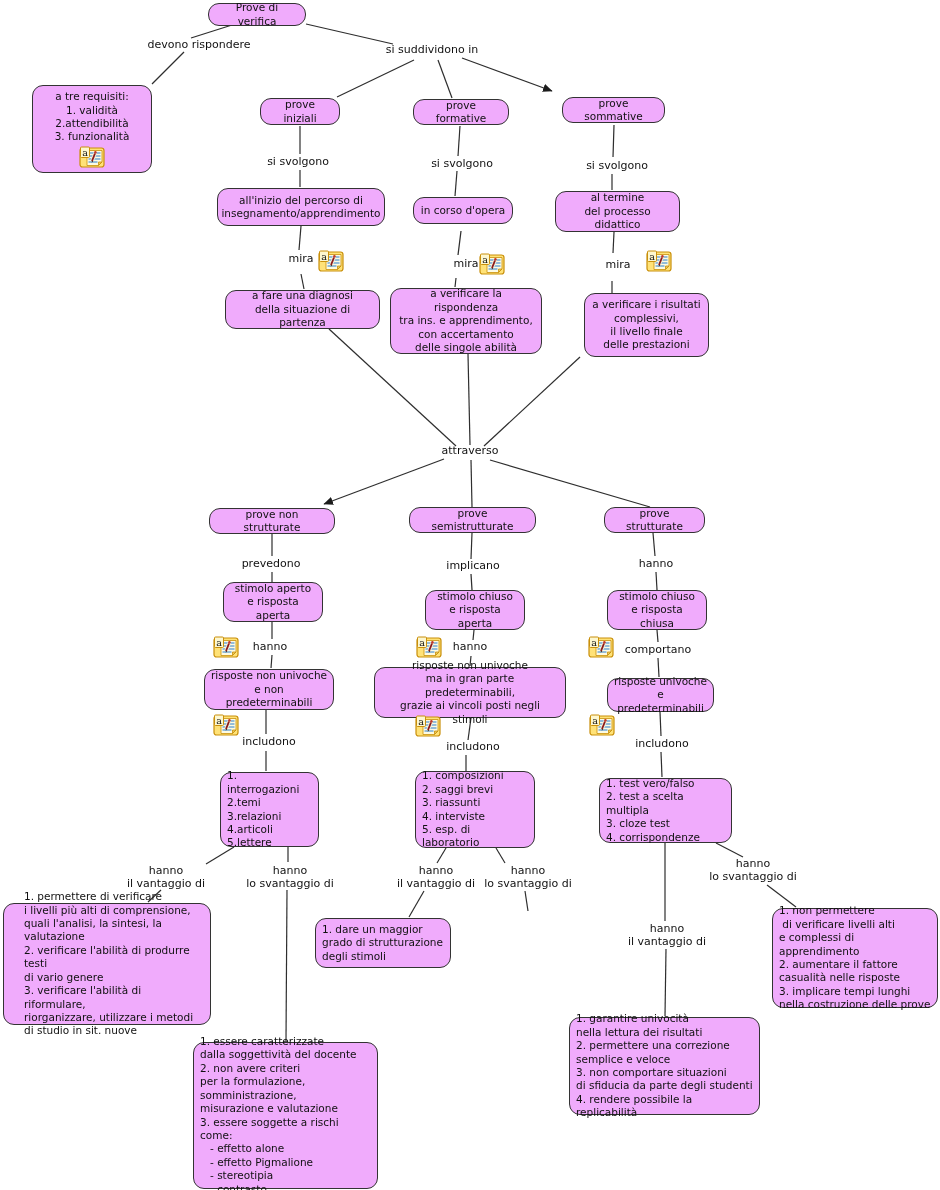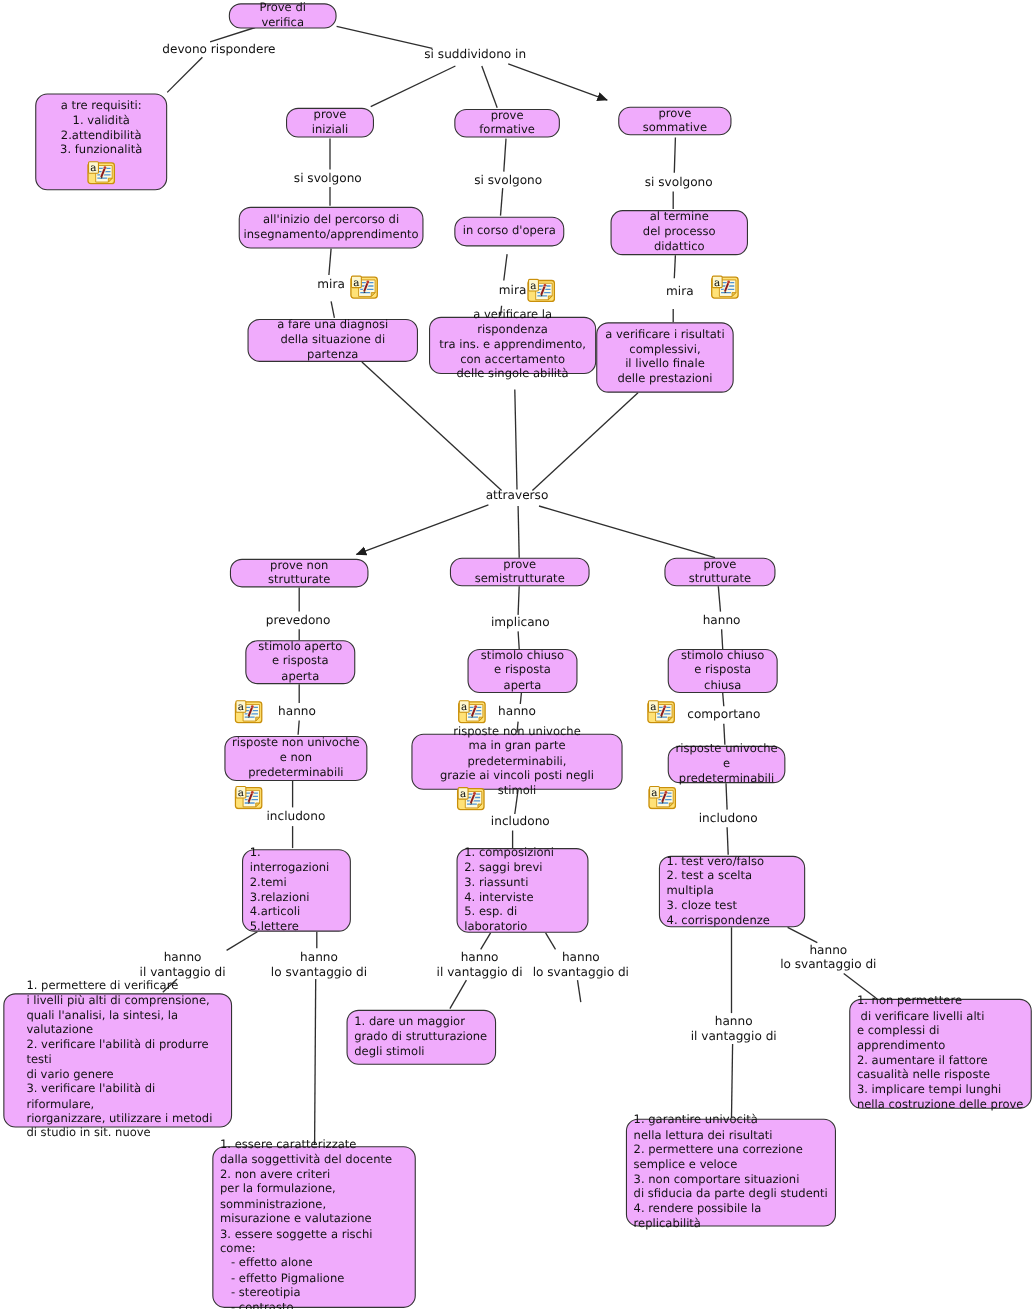--- a/index.html
+++ b/index.html
@@ -140,27 +140,27 @@
     </div>
   <div class="node" style="left:555px;top:191px;width:125px;height:41px;">
       <span class="node-text">al termine
 del processo didattico</span>
     </div>
 
   <div class="node" style="left:225px;top:290px;width:155px;height:39px;">
       <span class="node-text">a fare una diagnosi
 della situazione di partenza</span>
     </div>
-  <div class="node" style="left:390px;top:288px;width:152px;height:52px;">
+  <div class="node" style="left:390px;top:288px;width:152px;height:66px;">
       <span class="node-text">a verificare la rispondenza
 tra ins. e apprendimento,
 con accertamento
 delle singole abilità</span>
     </div>
-  <div class="node" style="left:542px;top:293px;width:125px;height:64px;">
+  <div class="node" style="left:584px;top:293px;width:125px;height:64px;">
       <span class="node-text">a verificare i risultati
 complessivi,
 il livello finale
 delle prestazioni</span>
     </div>
 
   <div class="node" style="left:209px;top:508px;width:126px;height:26px;">
       <span class="node-text">prove non strutturate</span>
     </div>
   <div class="node" style="left:409px;top:507px;width:127px;height:26px;">

